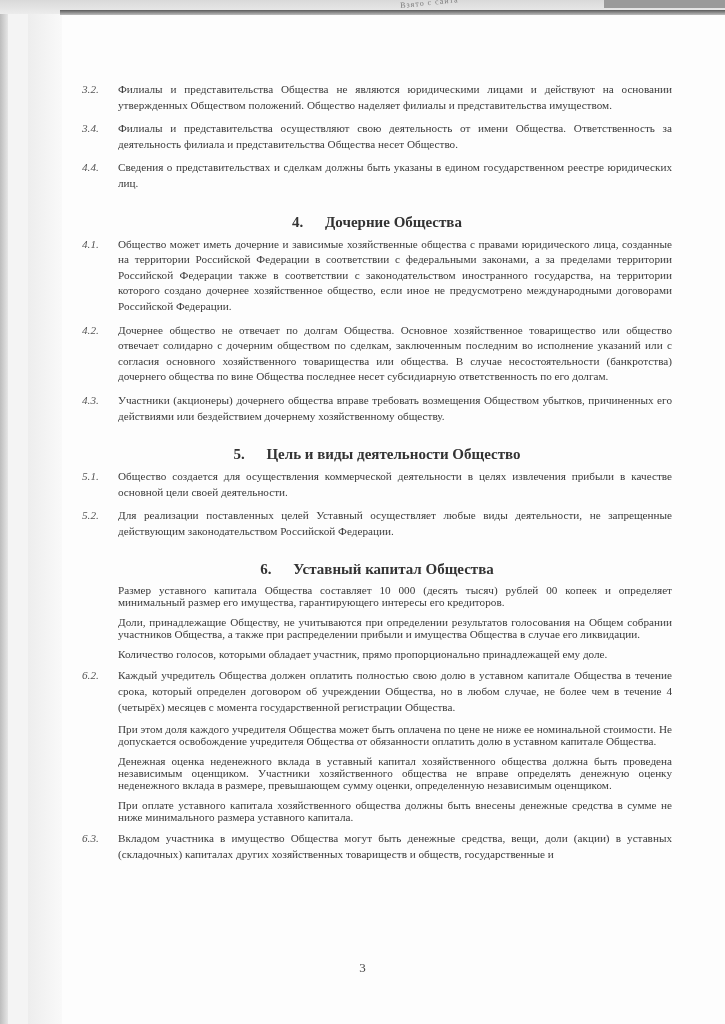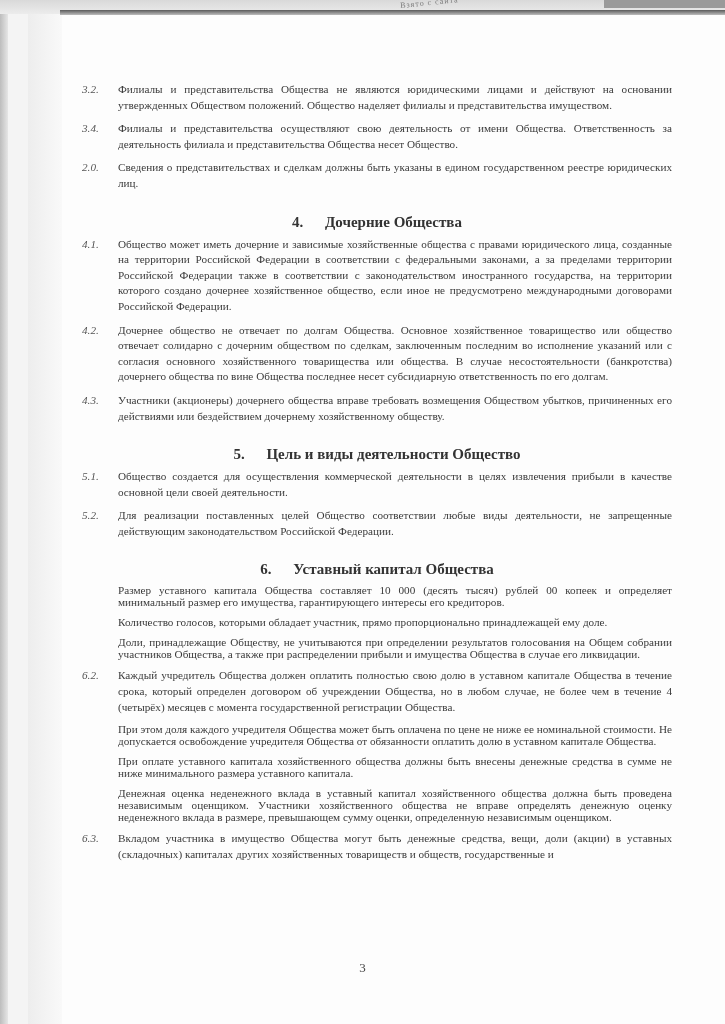--- a/index.html
+++ b/index.html
@@ -64,21 +64,21 @@
 <div class="content">
   <div class="item">
     <span class="num">3.2.</span>
     <span class="text">Филиалы и представительства Общества не являются юридическими лицами и действуют на основании утвержденных Обществом положений. Общество наделяет филиалы и представительства имуществом.</span>
   </div>
   <div class="item">
     <span class="num">3.4.</span>
     <span class="text">Филиалы и представительства осуществляют свою деятельность от имени Общества. Ответственность за деятельность филиала и представительства Общества несет Общество.</span>
   </div>
   <div class="item">
-    <span class="num">2.0.</span>
+    <span class="num">4.4.</span>
     <span class="text">Сведения о представительствах и сделкам должны быть указаны в едином государственном реестре юридических лиц.</span>
   </div>
 
   <div class="heading">
     <span class="hnum">4.</span>
     <span>Дочерние Общества</span>
   </div>
   <div class="item">
     <span class="num">4.1.</span>
     <span class="text">Общество может иметь дочерние и зависимые хозяйственные общества с правами юридического лица, созданные на территории Российской Федерации в соответствии с федеральными законами, а за пределами территории Российской Федерации также в соответствии с законодательством иностранного государства, на территории которого создано дочернее хозяйственное общество, если иное не предусмотрено международными договорами Российской Федерации.</span>
@@ -95,38 +95,38 @@
   <div class="heading">
     <span class="hnum">5.</span>
     <span>Цель и виды деятельности Общество</span>
   </div>
   <div class="item">
     <span class="num">5.1.</span>
     <span class="text">Общество создается для осуществления коммерческой деятельности в целях извлечения прибыли в качестве основной цели своей деятельности.</span>
   </div>
   <div class="item">
     <span class="num">5.2.</span>
-    <span class="text">Для реализации поставленных целей Общество соответствии любые виды деятельности, не запрещенные действующим законодательством Российской Федерации.</span>
+    <span class="text">Для реализации поставленных целей Уставный осуществляет любые виды деятельности, не запрещенные действующим законодательством Российской Федерации.</span>
   </div>
 
   <div class="heading">
     <span class="hnum">6.</span>
     <span>Уставный капитал Общества</span>
   </div>
   <div class="para">Размер уставного капитала Общества составляет 10 000 (десять тысяч) рублей 00 копеек и определяет минимальный размер его имущества, гарантирующего интересы его кредиторов.</div>
+  <div class="para">Доли, принадлежащие Обществу, не учитываются при определении результатов голосования на Общем собрании участников Общества, а также при распределении прибыли и имущества Общества в случае его ликвидации.</div>
   <div class="para">Количество голосов, которыми обладает участник, прямо пропорционально принадлежащей ему доле.</div>
-  <div class="para">Доли, принадлежащие Обществу, не учитываются при определении результатов голосования на Общем собрании участников Общества, а также при распределении прибыли и имущества Общества в случае его ликвидации.</div>
 
   <div class="item">
     <span class="num">6.2.</span>
     <span class="text">Каждый учредитель Общества должен оплатить полностью свою долю в уставном капитале Общества в течение срока, который определен договором об учреждении Общества, но в любом случае, не более чем в течение 4 (четырёх) месяцев с момента государственной регистрации Общества.</span>
   </div>
   <div class="para">При этом доля каждого учредителя Общества может быть оплачена по цене не ниже ее номинальной стоимости. Не допускается освобождение учредителя Общества от обязанности оплатить долю в уставном капитале Общества.</div>
+  <div class="para">Денежная оценка неденежного вклада в уставный капитал хозяйственного общества должна быть проведена независимым оценщиком. Участники хозяйственного общества не вправе определять денежную оценку неденежного вклада в размере, превышающем сумму оценки, определенную независимым оценщиком.</div>
   <div class="para">При оплате уставного капитала хозяйственного общества должны быть внесены денежные средства в сумме не ниже минимального размера уставного капитала.</div>
-  <div class="para">Денежная оценка неденежного вклада в уставный капитал хозяйственного общества должна быть проведена независимым оценщиком. Участники хозяйственного общества не вправе определять денежную оценку неденежного вклада в размере, превышающем сумму оценки, определенную независимым оценщиком.</div>
 
   <div class="item">
     <span class="num">6.3.</span>
     <span class="text">Вкладом участника в имущество Общества могут быть денежные средства, вещи, доли (акции) в уставных (складочных) капиталах других хозяйственных товариществ и обществ, государственные и</span>
   </div>
 </div>
 
 <div class="page-number">3</div>
 
 </body></html>

